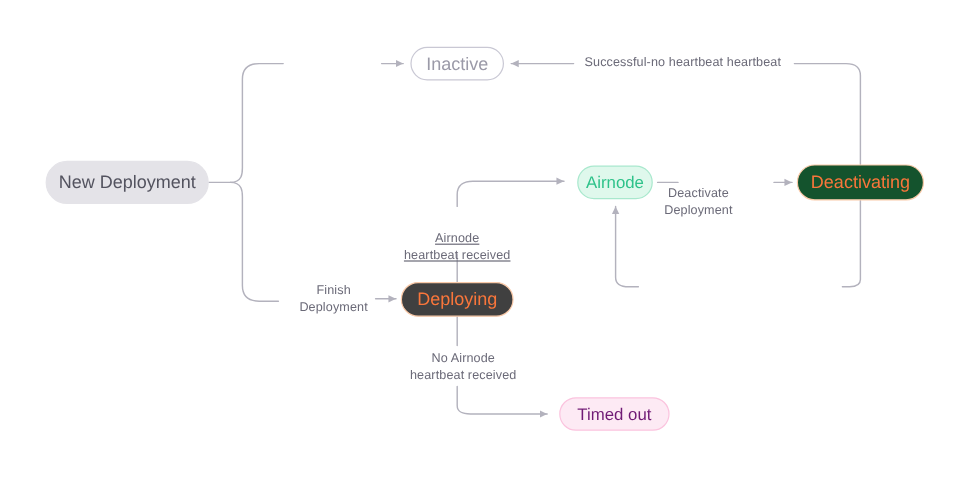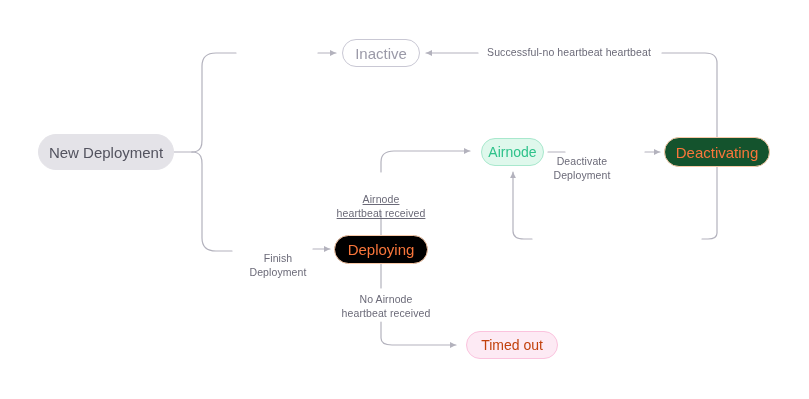--- a/index.html
+++ b/index.html
@@ -55,28 +55,28 @@
     border: 1.3px solid #a8e8cd;
     font-size: 14px;
   }
   .node-deactivating {
     background: #14532d;
     color: #f9763b;
     border: 1.3px solid #f9c9a8;
     font-size: 15px;
   }
   .node-deploying {
-    background: #000000;
+    background: #404040;
     color: #f9763b;
     border: 1.3px solid #f9c9a8;
     font-size: 15px;
   }
   .node-timedout {
     background: #fdeaf4;
-    color: #c2410c;
+    color: #701a75;
     border: 1.3px solid #fbc3de;
     font-size: 14px;
   }
   .edge-label {
     position: absolute;
     color: #6b6a78;
     font-size: 10.5px;
     line-height: 14px;
     text-align: center;
     white-space: pre-line;
@@ -142,21 +142,21 @@
     <span>Deploying</span>
   </div>
 
   <div class="node node-timedout" style="left:466px; top:331px; width:92px; height:28px;">
     <span>Timed out</span>
   </div>
 
 
   <div class="edge-label" style="left:479px; top:45px; width:180px;">Successful-no heartbeat heartbeat</div>
 
-  <div class="edge-label" style="left:235px; top:235px; width:86px;margin-top:16px;">Finish
+  <div class="edge-label" style="left:235px; top:235px; width:86px;">Finish
 Deployment</div>
 
   <div class="edge-label" style="left:323px; top:192px; width:116px;text-decoration:underline;">Airnode
 heartbeat received</div>
 
   <div class="edge-label" style="left:328px; top:292px; width:116px;">No Airnode
 heartbeat received</div>
 
   <div class="edge-label" style="left:544px; top:138px; width:76px;margin-top:16px;">Deactivate
 Deployment</div>

